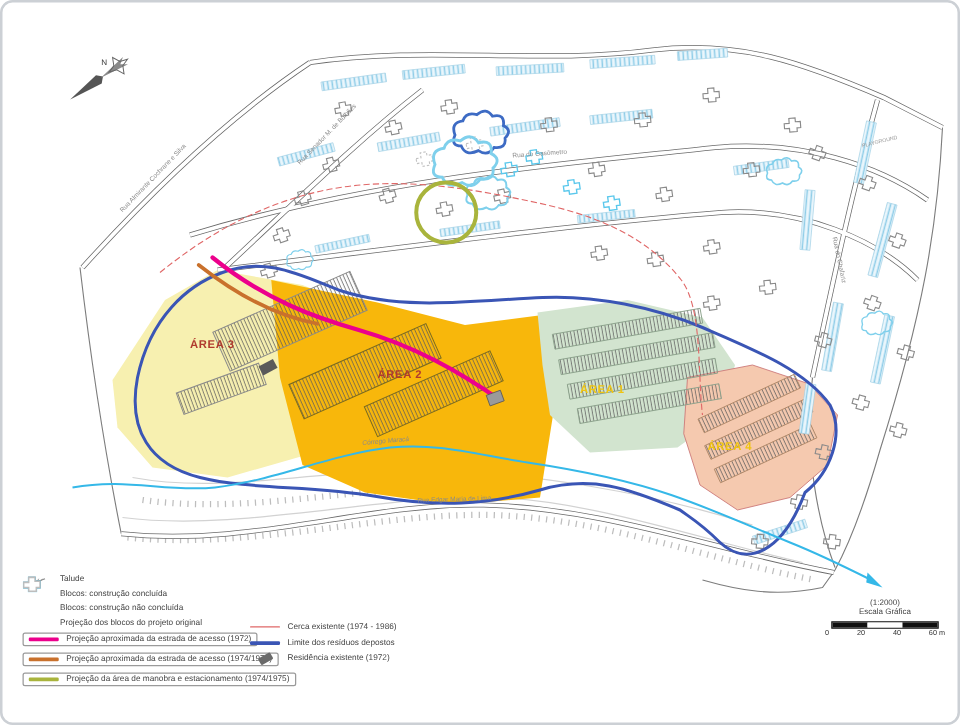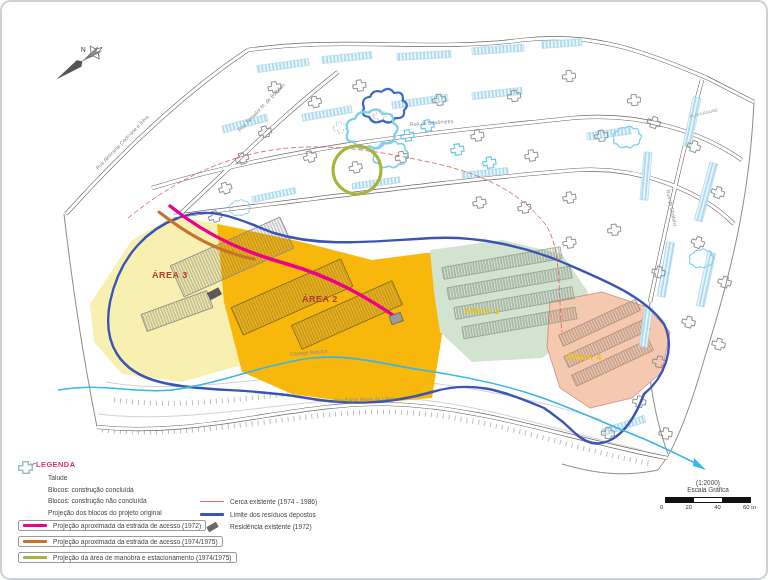--- a/index.html
+++ b/index.html
@@ -255,21 +255,20 @@
 
   <g transform="translate(82,58) rotate(-35)">
     <path d="M-34,0 L-6,-4 L-2,0 L-6,4 Z" fill="#555"></path>
     <path d="M-4,0 L20,-3.5 L15,0 L20,3.5 Z" fill="#8a8a8a"></path>
     <path d="M13,-8 L16,-2 L22,0 L16,2 L13,8 L10,2 L4,0 L10,-2 Z" fill="none" stroke="#666" stroke-width=".8"></path>
     <text x="2" y="-8" font-size="6.5" fill="#333" transform="rotate(35 2 -8)">N</text>
   </g>
 </svg>
 
 <div class="legend">
-  <div class="title">LEGENDA</div>
 
   <div class="lrow">
     <span class="lic">
       <svg width="20" height="11">
             <path d="M2,9 L18,3" stroke="#888" stroke-width="1" fill="none"></path>
       <path d="M4,9 l3,-5 M7,9 l3,-5 M10,8 l3,-5 M13,7 l3,-4" stroke="#999" stroke-width=".8"></path>
           </svg>
     </span>
     <span>Talude</span>
   </div>

